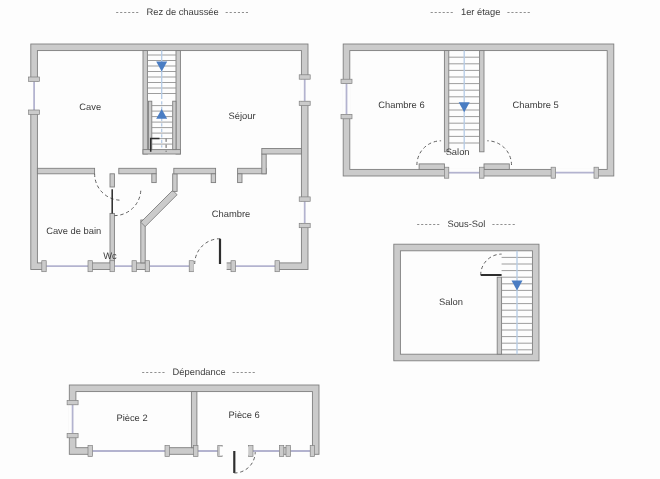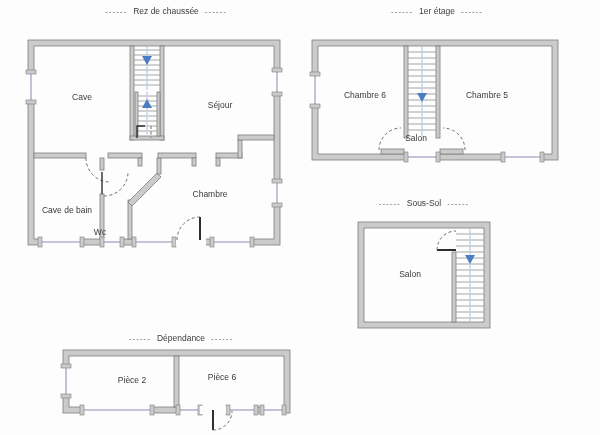--- a/index.html
+++ b/index.html
@@ -301,16 +301,16 @@
 
 <div class="room-label" style="left:82px;top:97px">Cave</div>
 <div class="room-label" style="left:220px;top:105px">Séjour</div>
 <div class="room-label" style="left:67px;top:210px">Cave de bain</div>
 <div class="room-label" style="left:100px;top:232px">Wc</div>
 <div class="room-label" style="left:210px;top:194px">Chambre</div>
 <div class="room-label" style="left:365px;top:95px">Chambre 6</div>
 <div class="room-label" style="left:487px;top:95px">Chambre 5</div>
 <div class="room-label" style="left:416px;top:138px">Salon</div>
 <div class="room-label" style="left:410px;top:274px">Salon</div>
-<div class="room-label" style="left:132px;top:380px">Pièce 2</div>
+<div class="room-label" style="left:120px;top:380px">Pièce 2</div>
 <div class="room-label" style="left:222px;top:377px">Pièce 6</div>
 
 </div>
 
 </body></html>

